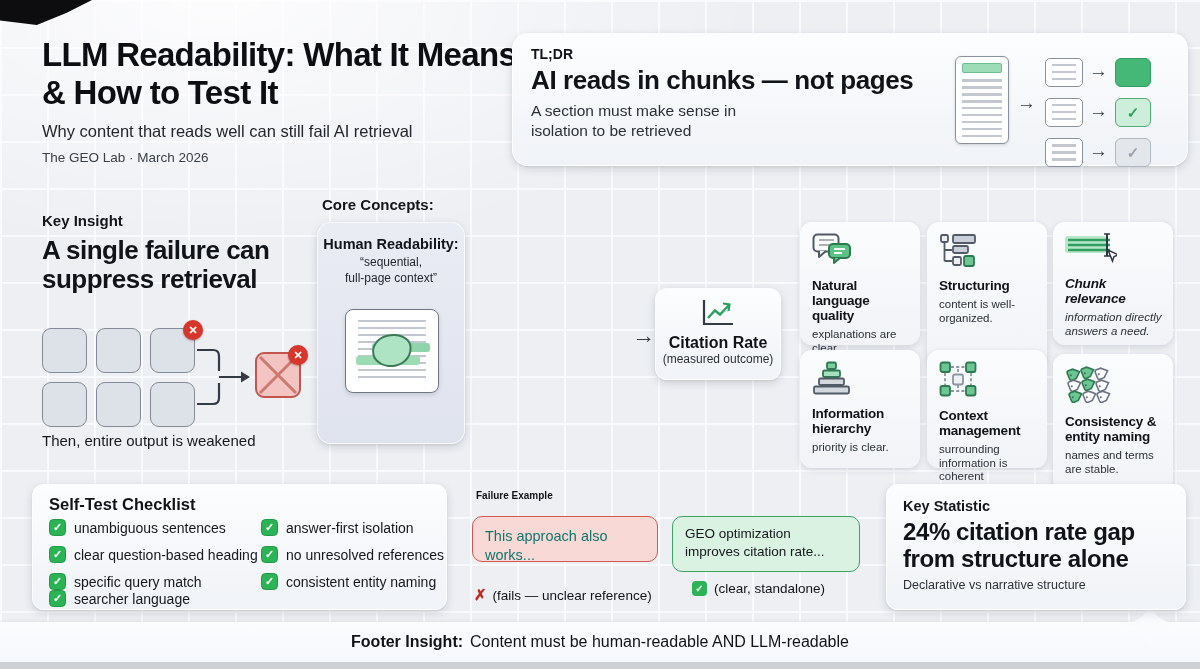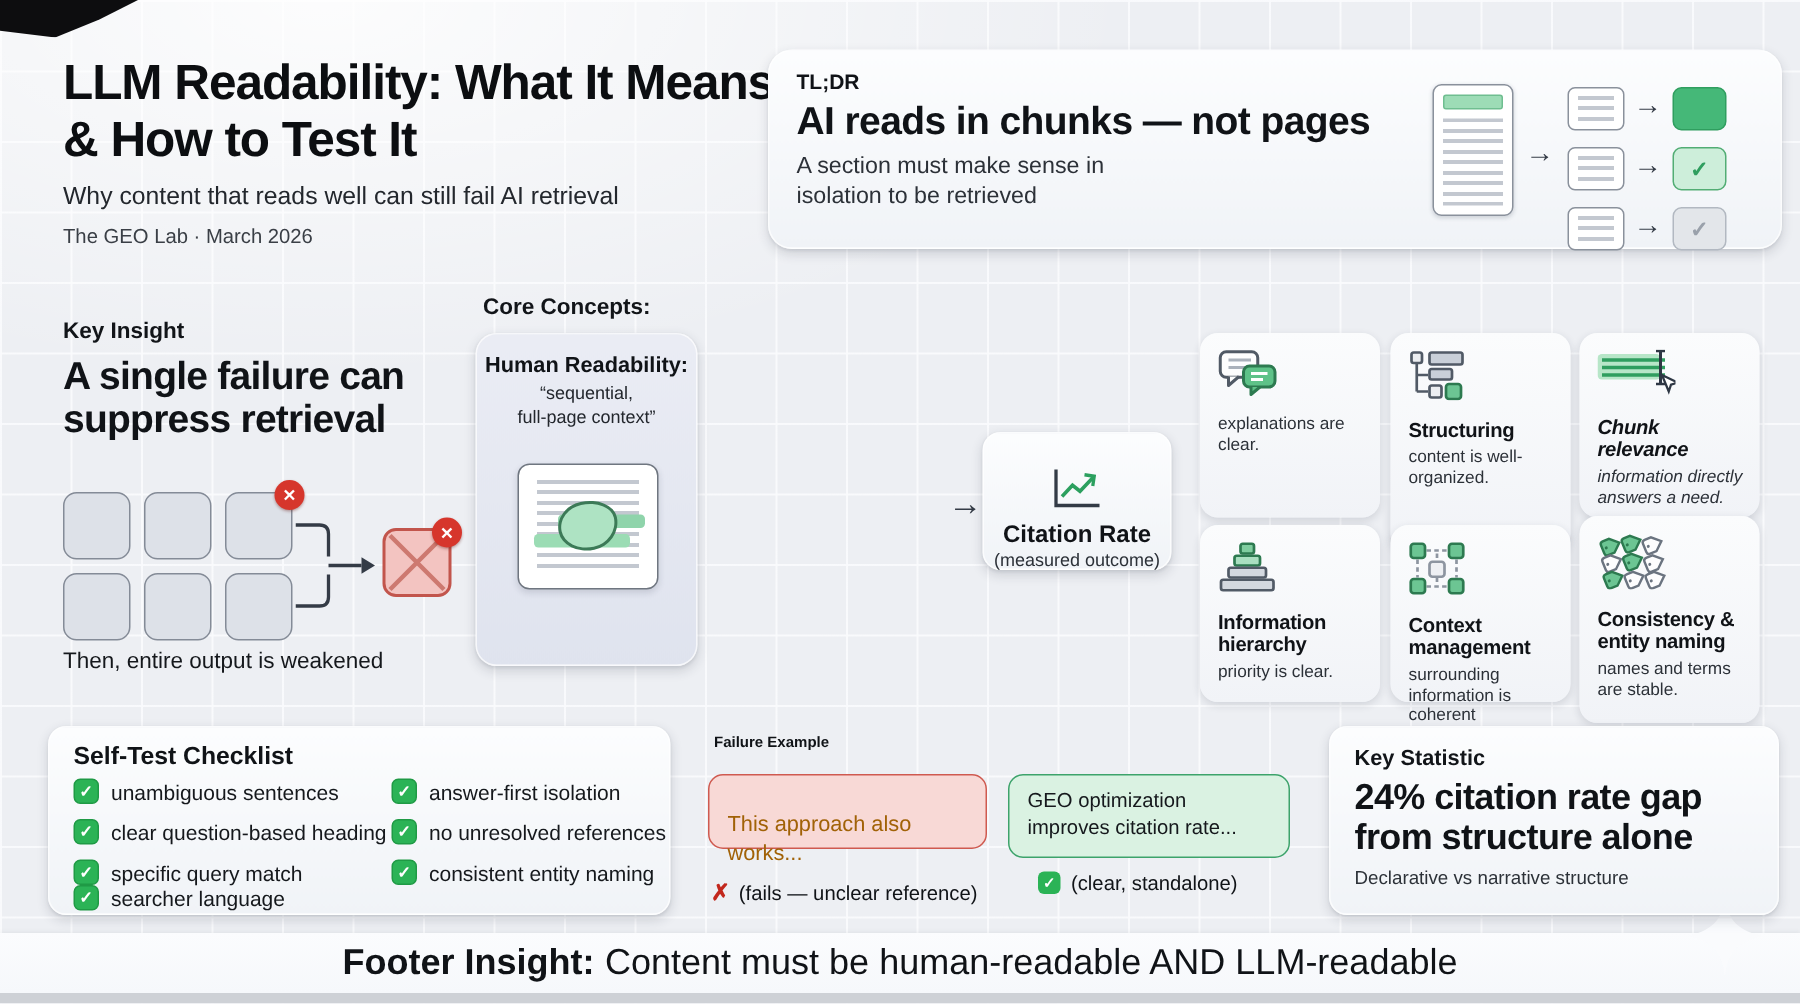--- a/index.html
+++ b/index.html
@@ -58,48 +58,48 @@
   .cc-quote { font-size:12px; color:#23272d; line-height:1.3; margin-top:3px; white-space:pre-line; }
   #human-doc { position:absolute; left:27px; top:86px; width:94px; height:84px; background:#fff; border:1.5px solid #6f7680; border-radius:8px; padding:10px 12px; box-shadow:0 2px 4px rgba(40,50,70,.15); }
   #human-doc .bar1 { position:absolute; left:26px; top:33px; width:58px; height:9px; background:#8fd4ab; border-radius:3px; }
   #human-doc .bar2 { position:absolute; left:10px; top:46px; width:64px; height:9px; background:#9bdcb4; border-radius:3px; }
   #human-doc .blob { position:absolute; left:26px; top:24px; width:40px; height:33px; background:#aee3c3; border:2px solid #3c7a57; border-radius:46% 54% 48% 52%/50% 45% 55% 50%; transform:rotate(-12deg); }
   #llm-chunks { position:absolute; left:10px; top:88px; width:132px; height:104px; }
   .mini { position:absolute; width:40px; height:34px; border-radius:6px; padding:5px 6px; }
   .mini-solid { background:#c6ebd2; border:1.6px solid #33614a; }
   .mini-dash { background:#f6f8f7; border:1.6px dashed #a4b1a9; }
   #cc-arrow { position:absolute; left:632px; top:322px; font-size:23px; color:#343b46; }
-  #card-citation { left:655px; top:288px; width:126px; height:92px; border-radius:12px; text-align:center; padding-top:22px; }
+  #card-citation { left:655px; top:288px; width:126px; height:92px; border-radius:12px; text-align:center; padding-top:9px; }
   #citation-title { font-size:16px; font-weight:bold; margin-top:2px; }
   #citation-sub { font-size:12px; color:#2c3138; }
   
   #comp-label { position:absolute; left:810px; top:196px; font-size:15.5px; font-weight:bold; }
   .comp-card { position:absolute; width:120px; border-radius:12px; background:linear-gradient(180deg,#fbfcfd,#f1f3f7); box-shadow:0 2px 6px rgba(35,45,65,.14); padding:11px 11px 10px 12px; }
   .comp-title { font-size:13.5px; line-height:1.12; font-weight:bold; margin-top:7px; letter-spacing:-.2px; }
   .comp-desc { font-size:11.5px; line-height:1.18; color:#2c3138; margin-top:5px; }
   
   #checklist { left:32px; top:484px; width:415px; height:126px; border-radius:12px; }
   #checklist-title { position:absolute; left:16px; top:10px; font-size:16.5px; font-weight:bold; }
   .chk-item { position:absolute; display:flex; align-items:center; gap:8px; font-size:14px; color:#15181c; }
   .chk-box { width:17px; height:17px; min-width:17px; background:#2bb356; border:1px solid #1f9a45; border-radius:4.5px; color:#fff; font-size:11px; font-weight:bold; display:flex; align-items:center; justify-content:center; }
   
   #fe-label { position:absolute; left:476px; top:490px; font-size:10px; font-weight:bold; }
-  #fe-bad { position:absolute; left:472px; top:516px; width:186px; height:46px; background:#f8d9d6; border:1.6px solid #cf5a50; border-radius:10px; padding:24px 12px; font-size:14.5px; line-height:1.3; color:#a16207; }
+  #fe-bad { position:absolute; left:472px; top:516px; width:186px; height:46px; background:#f8d9d6; border:1.6px solid #cf5a50; border-radius:10px; padding:10px 12px; font-size:14.5px; line-height:1.3; color:#0f766e; }
   #fe-bad-cap { position:absolute; left:474px; top:586px; font-size:13.5px; display:flex; align-items:center; gap:6px; }
   .xmark { color:#c2271c; font-weight:bold; font-size:15px; }
   #fe-good { position:absolute; left:672px; top:516px; width:188px; height:56px; background:#daf2e2; border:1.6px solid #3da36b; border-radius:10px; padding:8px 12px; font-size:13.5px; line-height:1.3; color:#15181c; }
   #fe-good-cap { position:absolute; left:692px; top:581px; font-size:13.5px; display:flex; align-items:center; gap:7px; }
   .mini-check { width:15px; height:15px; min-width:15px; background:#2bb356; border-radius:4px; color:#fff; font-size:10px; font-weight:bold; display:flex; align-items:center; justify-content:center; }
   
   #keystat { left:886px; top:484px; width:300px; height:126px; border-radius:12px; padding:13px 16px; z-index:2; }
   #ks-headline { font-size:24px; line-height:27px; font-weight:bold; letter-spacing:-.4px; margin-top:4px; }
   #ks-sub { font-size:12.5px; color:#2c3138; margin-top:6px; }
   #sparkle { position:absolute; left:1122px; top:596px; z-index:1; }
   
-  #footer-band { position:absolute; left:0; top:622px; width:1200px; height:40px; background:linear-gradient(180deg,#fbfcfe,#f6f8fb); box-shadow:0 -1px 3px rgba(40,50,70,.07); display:flex; align-items:center; justify-content:center; font-size:24px; color:#101317; }
+  #footer-band { position:absolute; left:0; top:622px; width:1200px; height:40px; background:linear-gradient(180deg,#fbfcfe,#f6f8fb); box-shadow:0 -1px 3px rgba(40,50,70,.07); display:flex; align-items:center; justify-content:center; font-size:16px; color:#101317; }
   #footer-band b { margin-right:7px; }
   #bottom-strip { position:absolute; left:0; top:662px; width:1200px; height:7px; background:#ced1d6; }
 </style>
 </head>
 <body>
 
 <div id="canvas">
 
   <div id="corner-mark"></div>
 
@@ -186,20 +186,21 @@
     <svg width="40" height="34" viewBox="0 0 40 34">
       <rect x="1.5" y="1.5" width="25" height="17" rx="4" fill="#fdfdfe" stroke="#515a66" stroke-width="2"></rect>
       <path d="M7 18 v6 l7 -6" fill="#fdfdfe" stroke="#515a66" stroke-width="2" stroke-linejoin="round"></path>
       <line x1="7" y1="7" x2="22" y2="7" stroke="#aab1bb" stroke-width="2"></line>
       <line x1="7" y1="12" x2="18" y2="12" stroke="#aab1bb" stroke-width="2"></line>
       <rect x="17" y="11" width="21" height="14" rx="4" fill="#5ec288" stroke="#2d7a50" stroke-width="2"></rect>
       <path d="M22 25 v5 l6 -5" fill="#5ec288" stroke="#2d7a50" stroke-width="2" stroke-linejoin="round"></path>
       <line x1="22" y1="16" x2="33" y2="16" stroke="#fff" stroke-width="2"></line>
       <line x1="22" y1="20" x2="30" y2="20" stroke="#fff" stroke-width="2"></line>
     </svg>
+    <div class="comp-title">Natural language quality</div>
     <div class="comp-desc">explanations are clear.</div>
   </div>
 
   <div class="comp-card" style="left:927px; top:222px; height:146px;">
     <svg width="40" height="34" viewBox="0 0 40 34">
       <rect x="2" y="2" width="7" height="7" rx="1.5" fill="#eceef1" stroke="#515a66" stroke-width="1.8"></rect>
       <rect x="14" y="2" width="22" height="8" rx="1.5" fill="#c9cfd8" stroke="#515a66" stroke-width="1.8"></rect>
       <path d="M5.5 9 V28 M5.5 17 H13 M5.5 28 H13" stroke="#515a66" stroke-width="1.8" fill="none"></path>
       <rect x="14" y="13" width="15" height="7" rx="1.5" fill="#c9cfd8" stroke="#515a66" stroke-width="1.8"></rect>
       <rect x="14" y="24" width="8" height="8" rx="1.5" fill="#eceef1" stroke="#515a66" stroke-width="1.8"></rect>
@@ -240,21 +241,21 @@
       <rect x="1.5" y="1.5" width="9.5" height="9.5" rx="2" fill="#6cc593" stroke="#2d7a50" stroke-width="1.8"></rect>
       <rect x="27" y="1.5" width="9.5" height="9.5" rx="2" fill="#6cc593" stroke="#2d7a50" stroke-width="1.8"></rect>
       <rect x="1.5" y="25" width="9.5" height="9.5" rx="2" fill="#6cc593" stroke="#2d7a50" stroke-width="1.8"></rect>
       <rect x="27" y="25" width="9.5" height="9.5" rx="2" fill="#6cc593" stroke="#2d7a50" stroke-width="1.8"></rect>
       <rect x="14" y="13.5" width="10" height="10" rx="2" fill="#eef0f3" stroke="#8d95a0" stroke-width="1.8"></rect>
     </svg>
     <div class="comp-title">Context management</div>
     <div class="comp-desc">surrounding information is coherent</div>
   </div>
 
-  <div class="comp-card" style="left:1053px; top:344px; height:138px;">
+  <div class="comp-card" style="left:1053px; top:354px; height:138px;">
     <svg width="46" height="38" viewBox="0 0 46 38">
       <g stroke-width="1.6">
         <g transform="translate(2,3) rotate(-22 7 6)">
             <path d="M1 3 Q1 1 3 1 L7.5 1 L13 6 L7.5 11 L3 11 Q1 11 1 9 Z" fill="#6cc593" stroke="#2d7a50"></path>
             <circle cx="3.6" cy="6" r="1" fill="#2d7a50"></circle>
           </g>
         <g transform="translate(16,1) rotate(-22 7 6)">
             <path d="M1 3 Q1 1 3 1 L7.5 1 L13 6 L7.5 11 L3 11 Q1 11 1 9 Z" fill="#6cc593" stroke="#2d7a50"></path>
             <circle cx="3.6" cy="6" r="1" fill="#2d7a50"></circle>
           </g>

